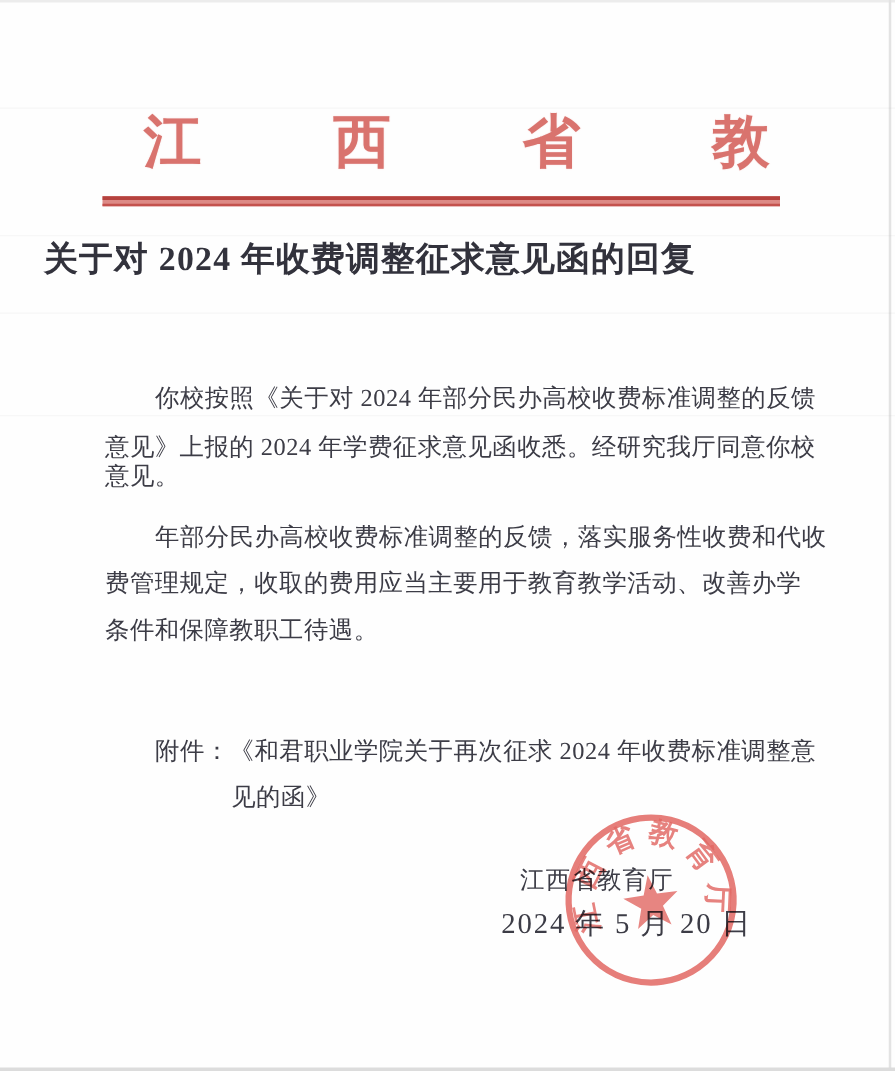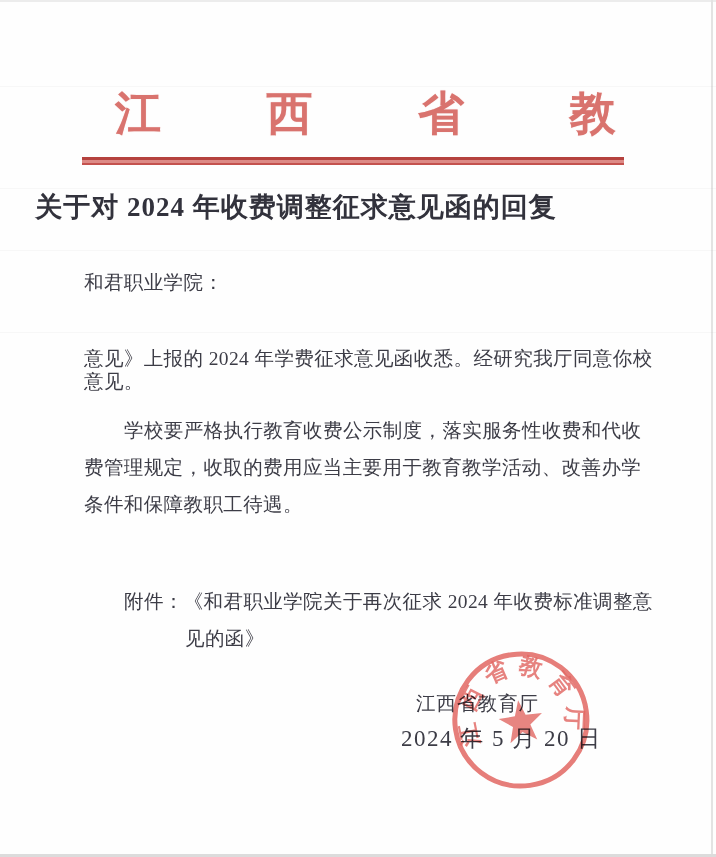--- a/index.html
+++ b/index.html
@@ -80,24 +80,24 @@
   <div class="scanline" style="top:86px"></div>
   <div class="scanline" style="top:188px"></div>
   <div class="scanline" style="top:250px"></div>
   <div class="scanline" style="top:332px"></div>
 
   <div class="letterhead">江 西 省 教 育 厅</div>
   <div class="red-rule"></div>
 
   <div class="doc-title">关于对 2024 年收费调整征求意见函的回复</div>
 
-  <div class="body-line" style="top:264px">和君职业学院：</div>
+  <div class="body-line indent" style="top:301px">你校按照《关于对 2024 年部分民办高校收费标准调整的反馈</div>
   <div class="body-line" style="top:340px">意见》上报的 2024 年学费征求意见函收悉。经研究我厅同意你校</div>
   <div class="body-line" style="top:363px">意见。</div>
-  <div class="body-line indent" style="top:412px">学校要严格执行教育收费公示制度，落实服务性收费和代收</div>
+  <div class="body-line indent" style="top:412px">年部分民办高校收费标准调整的反馈，落实服务性收费和代收</div>
   <div class="body-line" style="top:486px">条件和保障教职工待遇。</div>
   <div class="body-line" style="top:449px">费管理规定，收取的费用应当主要用于教育教学活动、改善办学</div>
 
   <div class="attach-line" style="left:124px;top:583px">附件：《和君职业学院关于再次征求 2024 年收费标准调整意</div>
   <div class="attach-line" style="left:185px;top:620px">见的函》</div>
 
   <div class="signer">江西省教育厅</div>
   <div class="issue-date">2024 年 5 月 20 日</div>
 
   <div class="seal">

